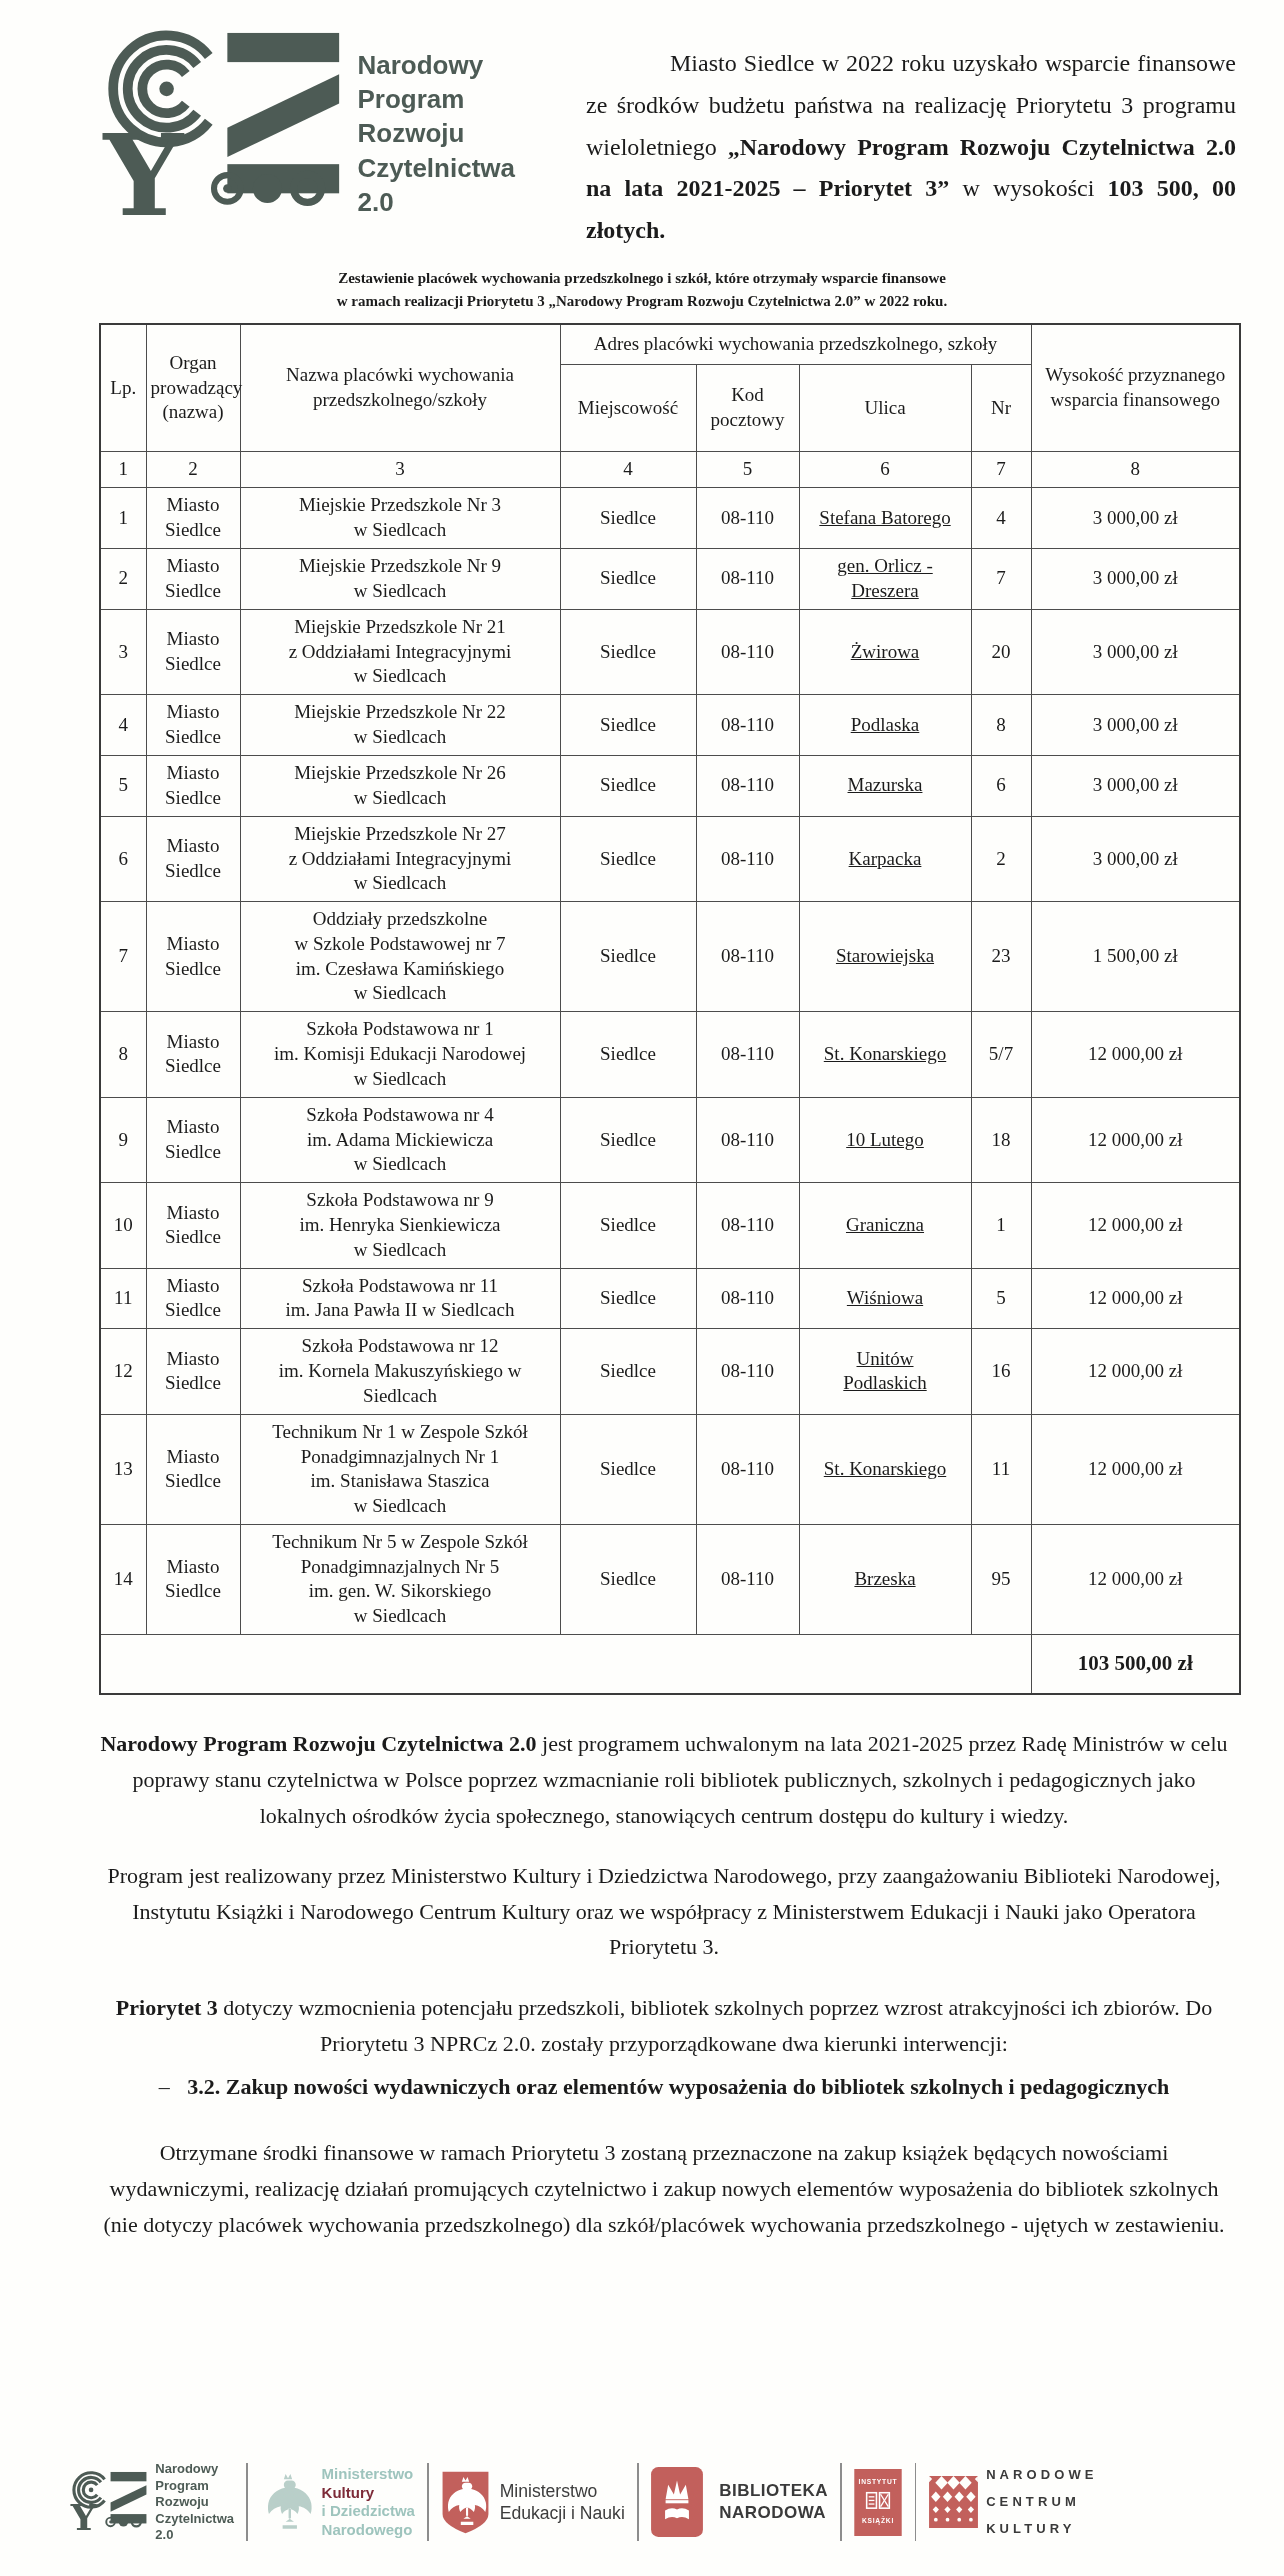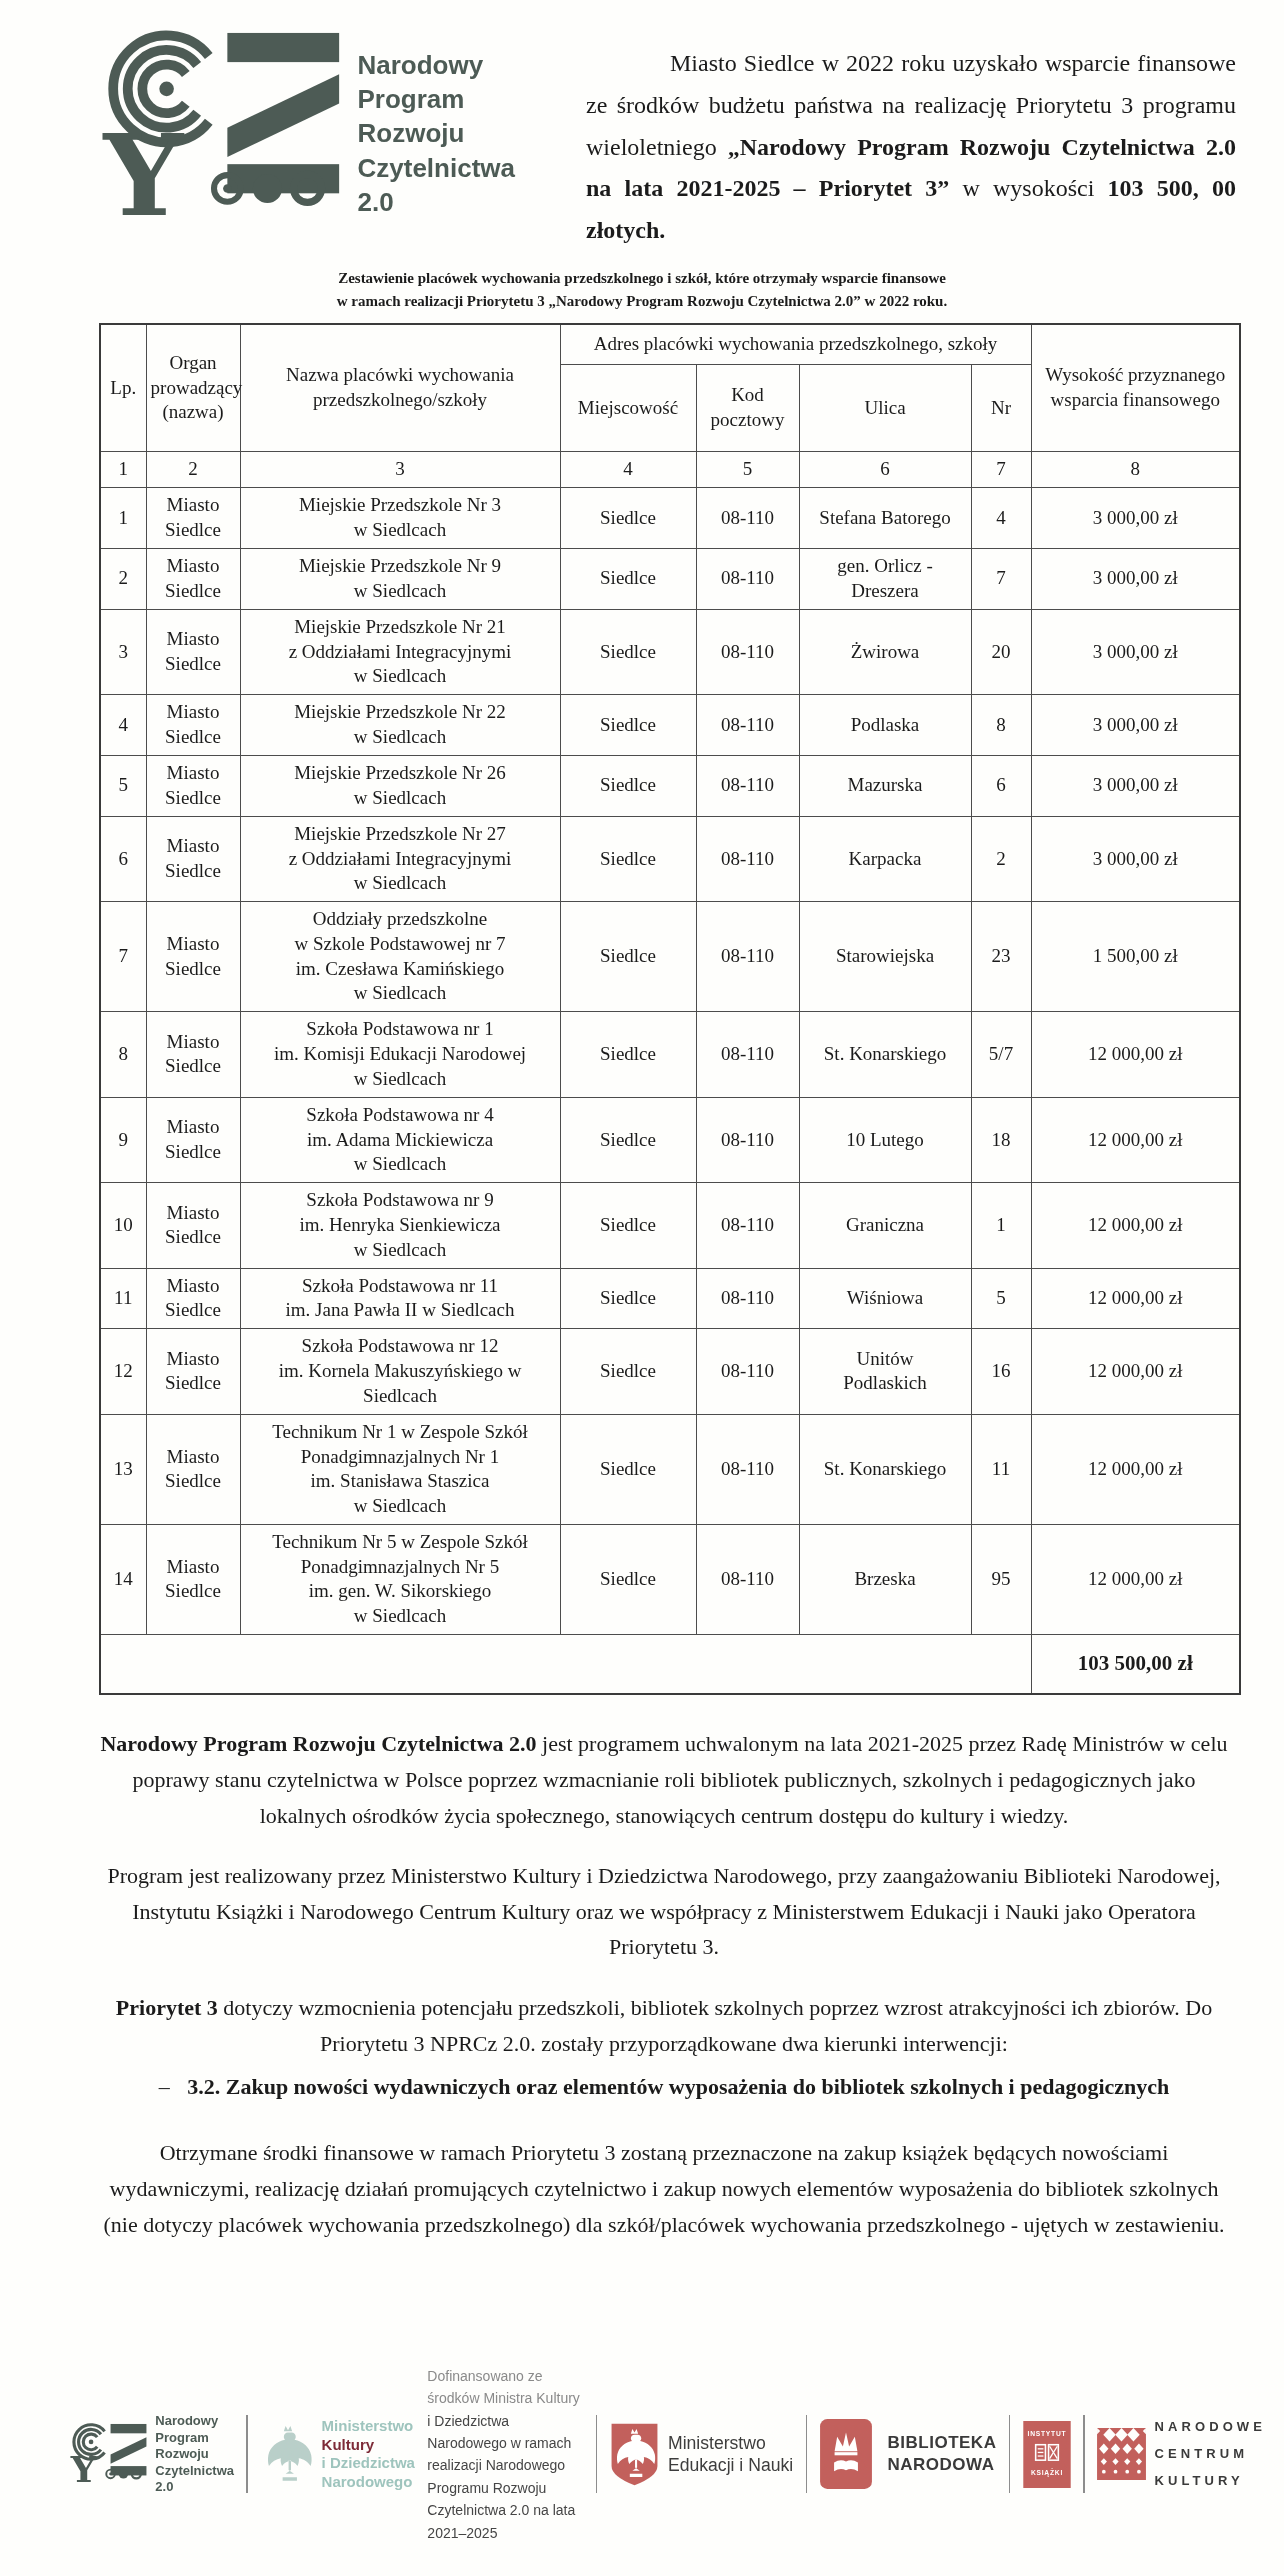--- a/index.html
+++ b/index.html
@@ -40,21 +40,21 @@
     font-size:19px;line-height:1.3;
     padding:5.2px 4.1px;vertical-align:middle;text-align:center;
   }
   table.grid tbody td{border-top-width:1.6px;}
   thead th{font-weight:normal;font-size:19.7px;}
   .addr-group{height:41px;}
   .hdr-main{height:87px;}
   .nums td{height:17.6px;font-size:18px;padding:1px;}
   .c-name{text-align:left;padding-left:8.3px;white-space:pre-line;}
   .c-organ{white-space:pre-line;}
-  .c-street{text-align:left;padding-left:7.3px;white-space:pre-line;}
+  .c-street{text-align:left;padding-left:7.3px;white-space:pre-line;text-decoration:underline;}
   .c-amt{text-align:right;padding-right:13.5px;white-space:nowrap;}
   .total-row td{height:48px;}
   .total-row .c-amt{font-weight:bold;font-size:21px;}
   
   .paras{padding:31px 52px 0 96px;}
   .para{text-align:center;font-size:22px;line-height:1.62;margin:0 0 25px 0;}
   .bullets{margin:0 0 31px 0;}
   .bullet{text-align:center;font-size:22px;line-height:1.62;font-weight:bold;}
   .bullet .marker{margin-right:17.6px;font-weight:normal;}
   
@@ -385,24 +385,20 @@
         <use href="#eagle-shape" fill="#b9cfc9" transform="translate(0,10)"></use>
       </svg>
       <div class="f-mkidn-text">
         <div>Ministerstwo</div>
         <div class="maroon">Kultury</div>
         <div>i Dziedzictwa</div>
         <div>Narodowego</div>
       </div>
     </div>
 
-    <div class="f-note"><span class="faded">Dofinansowano ze środków Ministra Kultury</span>
-<span>i Dziedzictwa Narodowego w ramach
-realizacji Narodowego Programu Rozwoju
-Czytelnictwa 2.0 na lata 2021–2025</span></div>
 
     <div class="f-div"></div>
 
     <div class="f-item">
       <svg width="49" height="65" viewBox="0 0 94 124">
         <path d="M3 3 H91 V84 Q91 104 47 121 Q3 104 3 84 Z" fill="#c2605c"></path>
         <use href="#eagle-shape" fill="#ffffff" transform="translate(0,8)"></use>
       </svg>
       <div class="f-mein-text">Ministerstwo
 Edukacji i Nauki</div>

